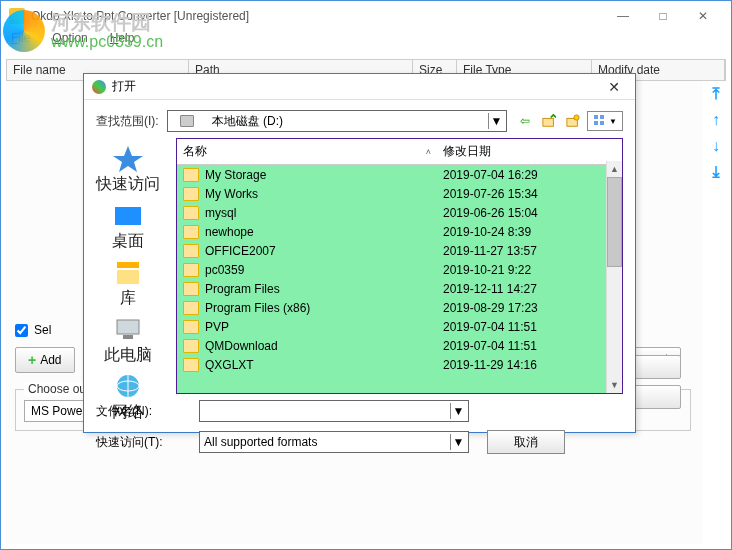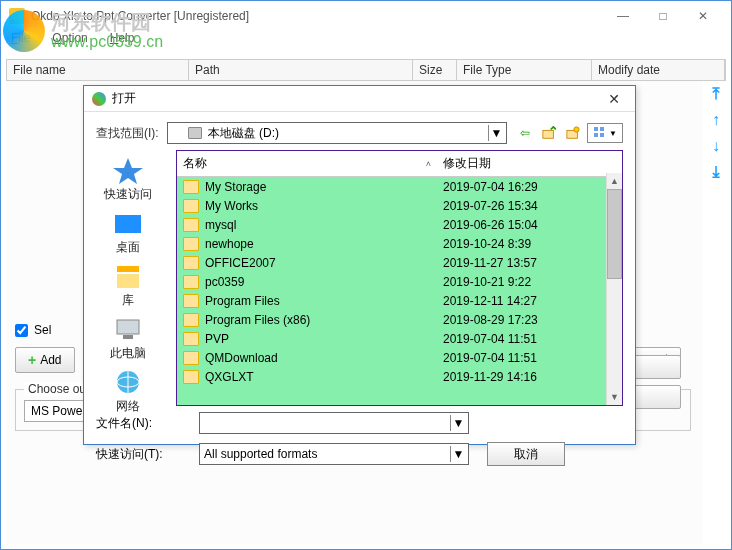--- a/index.html
+++ b/index.html
@@ -37,40 +37,40 @@
 .xpbtn{border:1px solid #aaa; background:linear-gradient(#fff,#e6e6e6); padding:4px 12px; border-radius:2px; display:flex; align-items:center; gap:4px;}
 .greenplus{color:#3fbf3f; font-weight:bold; font-size:14px;}
 .convertbtn{position:absolute; right:10px; top:0;}
 .panel{border:1px solid #ccc; margin-top:16px; padding:10px 8px 8px; position:relative;}
 .panel .legend{position:absolute; top:-8px; left:8px; background:#fff; padding:0 4px; color:#333;}
 .outputrow{display:flex; gap:10px; align-items:center;}
 .outfield{border:1px solid #aaa; background:#fff; padding:3px 6px; flex:1; max-width:300px;}
 .parambtns{position:absolute; right:10px; bottom:22px; display:flex; flex-direction:column; gap:6px;}
 
 
-.opendlg { position:absolute; left:83px; top:85px; width:553px; height:360px; border:1px solid #3a7ac8; background:#fff; z-index:20; box-shadow:2px 2px 6px rgba(0,0,0,.15);}
+.opendlg { position:absolute; left:83px; top:73px; width:553px; height:360px; border:1px solid #3a7ac8; background:#fff; z-index:20; box-shadow:2px 2px 6px rgba(0,0,0,.15);}
 .opendlg .dlgtitle{height:26px; border-bottom:1px solid #e0e0e0; display:flex; align-items:center; padding:0 8px; background:#fff;}
 .dlgicon{width:14px; height:14px; background:linear-gradient(45deg,#ff4444,#44cc44,#4488ff); border-radius:50%; margin-right:6px;}
 .dlgtitle .spacer{flex:1;}
 .dlgclose{width:26px;height:22px;display:flex;align-items:center;justify-content:center;font-size:14px;color:#333;}
 .toprow{display:flex; align-items:center; padding:10px 12px 6px 12px; gap:8px;}
 .label{color:#333;}
-.combo{flex:1; height:22px; border:1px solid #666; background:#fff; display:flex; align-items:center; padding:0 20px; position:relative;}
+.combo{flex:1; height:22px; border:1px solid #666; background:#fff; display:flex; align-items:center; padding:0 12px; position:relative;gap:12px;}
 .combo .driveicon{width:14px;height:12px;background:#ccc;border:1px solid #888;margin-right:6px;border-radius:1px;}
 .combo .arrow{position:absolute;right:2px;top:2px;bottom:2px;width:16px;border-left:1px solid #888;display:flex;align-items:center;justify-content:center;}
 .toolbar{display:flex; gap:4px; align-items:center;}
 .tb{width:20px;height:20px;display:flex;align-items:center;justify-content:center;border:1px solid transparent;}
 .tb svg{width:14px;height:14px;}
 .viewbtn{border:1px solid #888;width:36px;display:flex;align-items:center;justify-content:center;gap:2px;}
 
 .dlgbody{display:flex; height:256px;}
 .places{width:88px; border-right:0; padding:4px 0; display:flex; flex-direction:column; align-items:center; gap:2px;}
 .place{display:flex;flex-direction:column;align-items:center;gap:2px;padding:2px 0;width:100%;}
 .place .pic{width:34px;height:28px;}
-.place .pl{font-size:12px;color:#222;}
+.place .pl{font-size:16px;color:#222;}
 
 .filelist{flex:1; border:1px solid #4c1d95; margin:0 12px 0 4px; background:#86efac; overflow:hidden; position:relative;}
 .flhead{display:flex; border-bottom:1px solid #ccc; background:#fff;}
 .flhead div{padding:4px 6px;}
 .flhead .col1{width:260px; display:flex; align-items:center; justify-content:space-between;}
 .flhead .col1 .sortcaret{font-size:9px;color:#666;}
 .flhead .col2{flex:1;}
 .flrows{overflow:hidden;}
 .flrow{display:flex; align-items:center; height:19px; padding:0 6px;}
 .flrow .fic{width:16px;height:14px;background:#ffe39a;border:1px solid #e0b400;border-radius:1px;margin-right:6px;}

